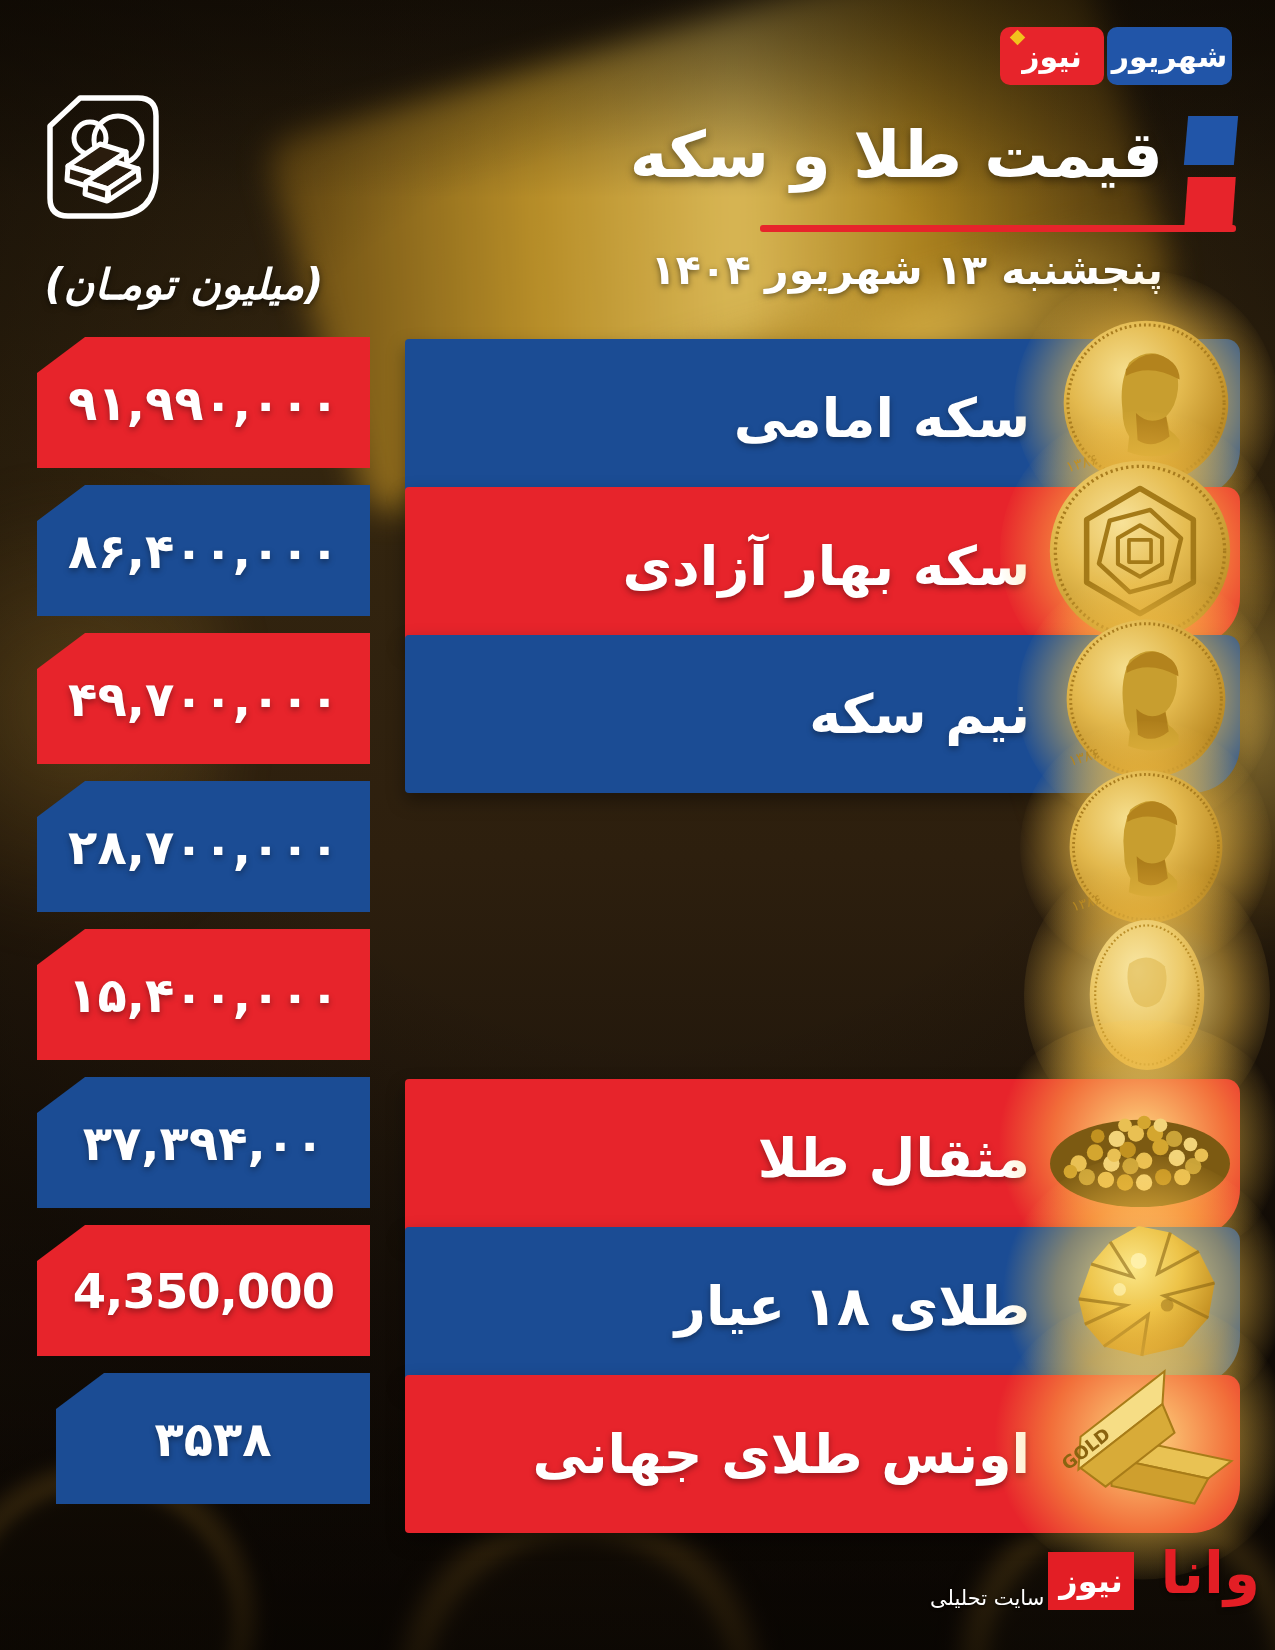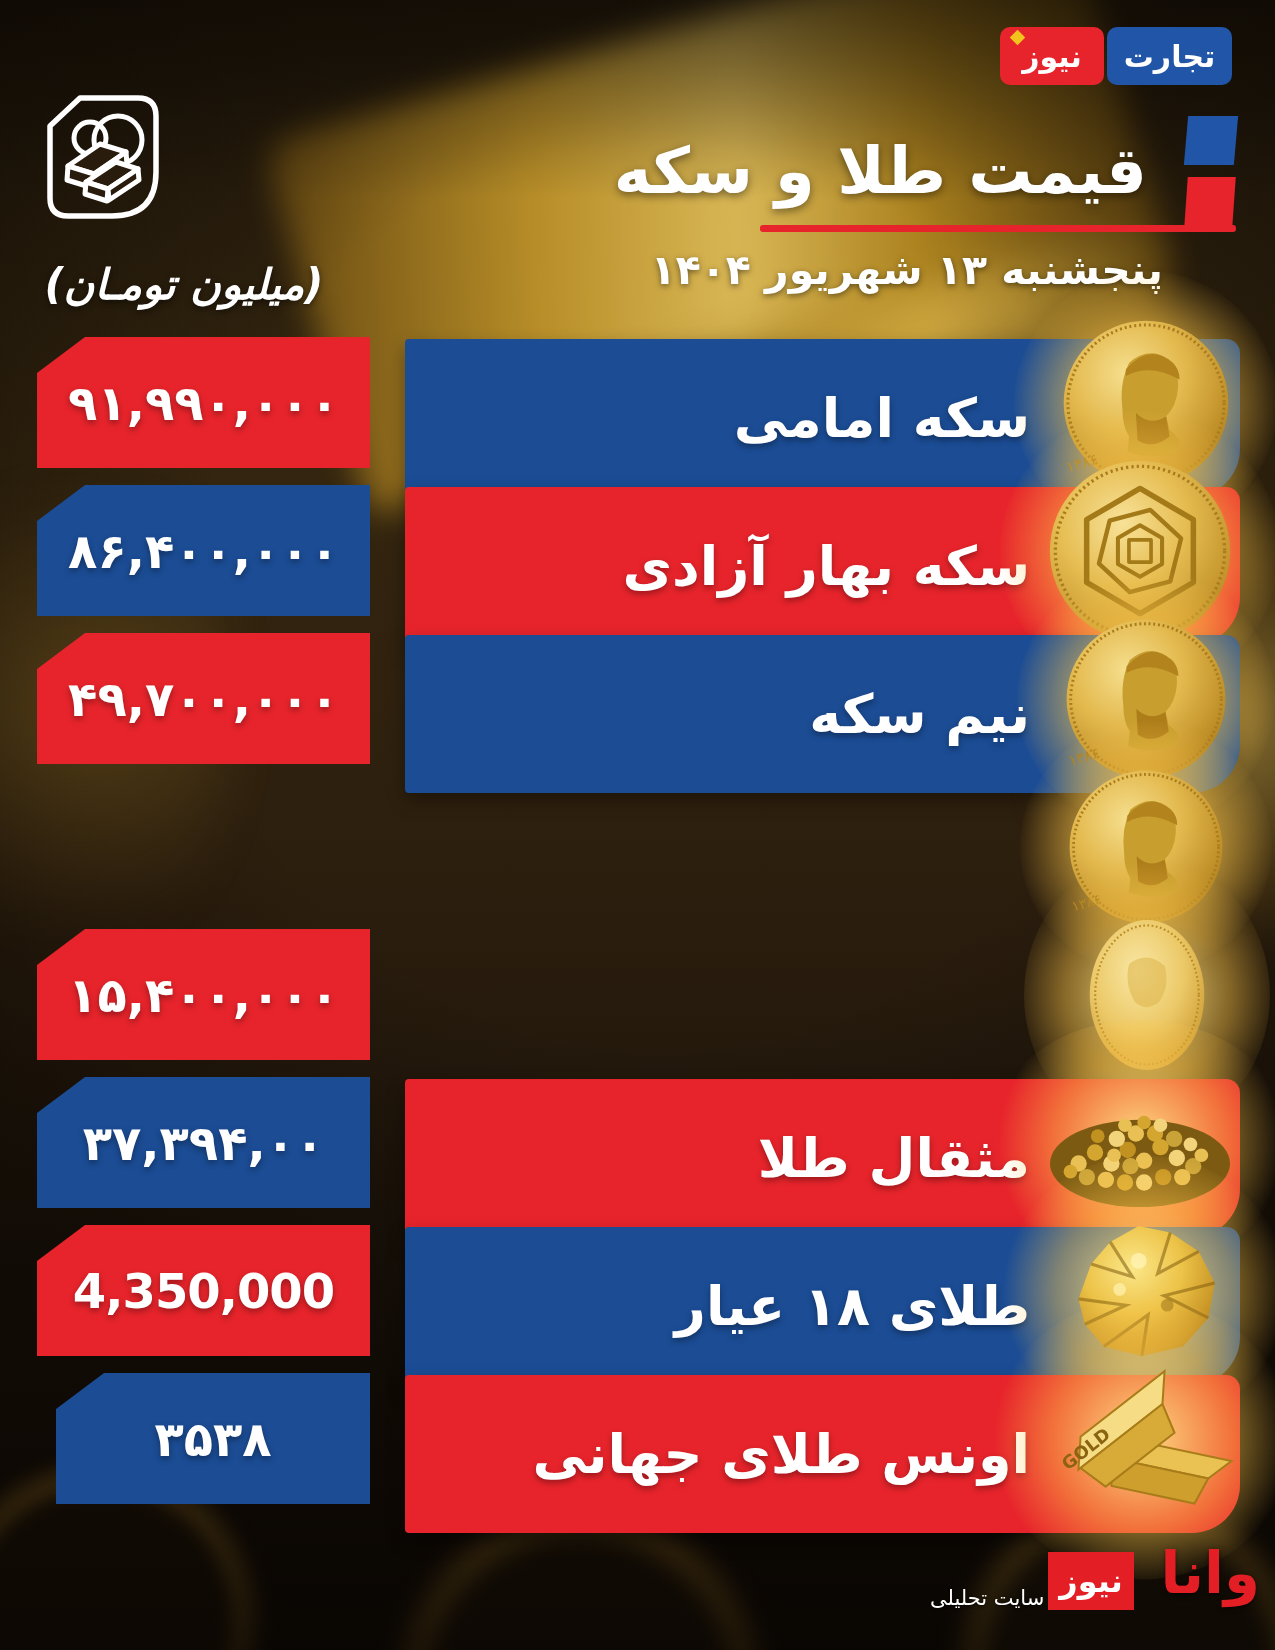--- a/index.html
+++ b/index.html
@@ -32,21 +32,21 @@
       radial-gradient(ellipse 80% 60% at 52% 36%,transparent 45%,rgba(10,6,2,.55) 88%),
       linear-gradient(180deg,rgba(12,8,3,.55) 0%,transparent 12%,transparent 86%,rgba(6,4,2,.6) 100%);}
   
   .brand{position:absolute;top:27px;left:1000px;width:232px;height:58px;}
   .brand-blue{position:absolute;right:0;top:0;width:125px;height:58px;border-radius:10px;
     display:flex;align-items:center;justify-content:center;color:#fff;font-weight:bold;font-size:30px;}
   .brand-red{position:absolute;left:0;top:0;width:104px;height:58px;border-radius:10px;
     display:flex;align-items:center;justify-content:center;color:#fff;font-weight:bold;font-size:30px;}
   .brand-dot{position:absolute;left:12px;top:5px;width:11px;height:11px;transform:rotate(45deg);}
   
-  .page-title{position:absolute;top:118px;right:112px;margin:16px;color:#fff;font-size:64px;font-weight:bold;
+  .page-title{position:absolute;top:118px;right:112px;margin:0;color:#fff;font-size:64px;font-weight:bold;
     text-shadow:0 3px 8px rgba(0,0,0,.45);white-space:nowrap;}
   .marker{position:absolute;left:1186px;top:116px;width:50px;height:114px;}
   .m-blue{width:50px;height:49px;transform:skewX(-5deg);}
   .m-red{width:48px;height:51px;margin-top:12px;transform:translateX(-2px) skewX(-4deg);}
   .title-underline{position:absolute;left:760px;top:225px;width:476px;height:7px;border-radius:3px;}
   .date-text{position:absolute;top:246px;right:112px;color:#fff;font-size:41px;font-weight:bold;
     text-shadow:0 2px 6px rgba(0,0,0,.5);white-space:nowrap;}
   
   .unit-icon{position:absolute;left:44px;top:92px;width:118px;height:130px;}
   .unit-note{position:absolute;left:24px;top:260px;width:320px;text-align:center;color:#fff;
@@ -87,21 +87,21 @@
     <div class="bg-bar2"></div>
     <div class="bg-glow-right"></div>
     <div class="bg-glow-left"></div>
     <div class="bg-coin1"></div>
     <div class="bg-coin2"></div>
     <div class="bg-coin3"></div>
     <div class="bg-vignette"></div>
   </div>
 
   <div class="brand">
-    <div class="brand-blue blue-bg" style="background:#2155a8">تجارت</div>
+    <div class="brand-blue blue-bg" style="background:#2155a8">شهریور</div>
     <div class="brand-red red-bg">
       <span class="brand-dot" style="background:#f2c21d"></span>
       <span>نیوز</span>
     </div>
   </div>
 
   <h1 class="page-title">قیمت طلا و سکه</h1>
   <div class="marker">
     <div class="m-blue blue-bg" style="background:#2155a8"></div>
     <div class="m-red red-bg"></div>
@@ -217,20 +217,21 @@
         </radialGradient>
           </defs>
         <circle cx="50" cy="50" r="49" fill="url(#gp4)"></circle>
         <circle cx="50" cy="50" r="46.5" fill="none" stroke="#a87c1e" stroke-width="1.8" stroke-dasharray="1.2 1.7"></circle>
         <path d="M40 26 Q52 16 63 24 Q70 30 69 42 Q68 52 62 58 L64 66 Q67 68 70 72 L70 78 Q55 85 39 79 L40 70 Q36 64 36 54 Q34 38 40 26 Z" fill="#c89e2f"></path>
         <path d="M38 30 Q52 14 66 26 Q70 30 70 36 Q52 26 38 34 Z" fill="#b3831d"></path>
         <path d="M44 56 Q52 64 62 58 L64 70 Q54 78 45 72 Z" fill="#ad7d1a"></path>
         <text x="22" y="86" font-size="9" fill="#a5791a" transform="rotate(-16 22 86)">۱۳۸۶</text>
       </svg>
     </div>
+    <div class="price blue-bg" dir="ltr">۲۸,۷۰۰,۰۰۰</div>
   </section>
 
   <section class="row" style="top:929px">
     <div class="coin" style="left:1072px">
       <div class="coin-glow"></div>
       <svg width="150" height="182" viewBox="0 0 110 130">
         <defs>
             <radialGradient id="gg5" cx="42%" cy="34%" r="80%">
           <stop offset="0%" stop-color="#f9e7a4"></stop>
               <stop offset="50%" stop-color="#ecc968"></stop>

